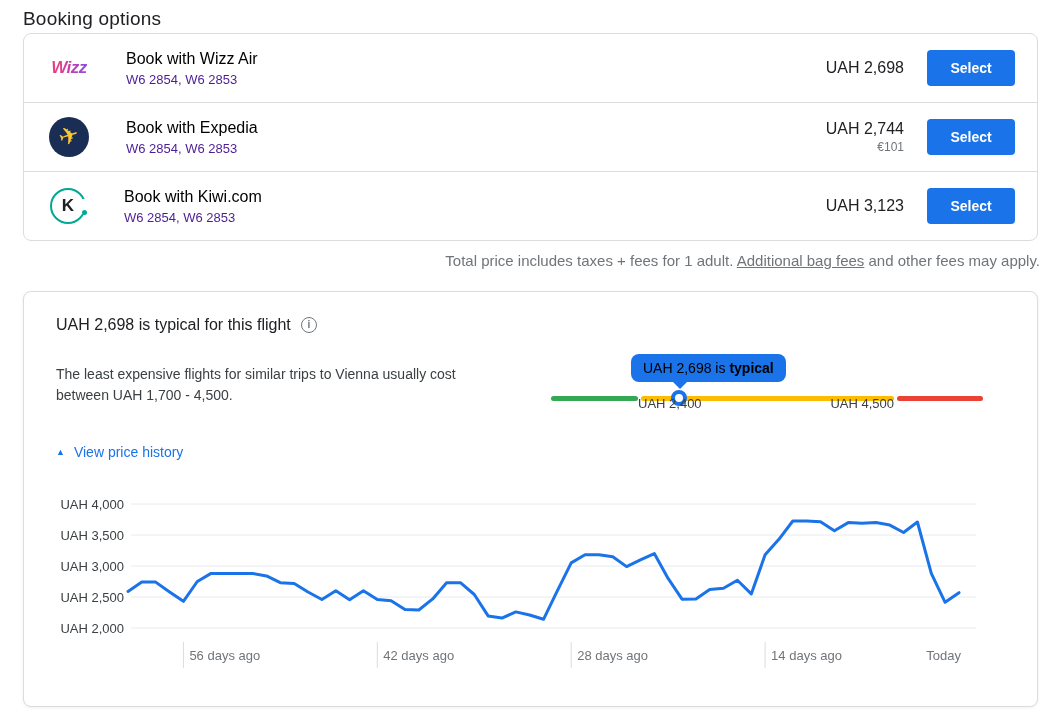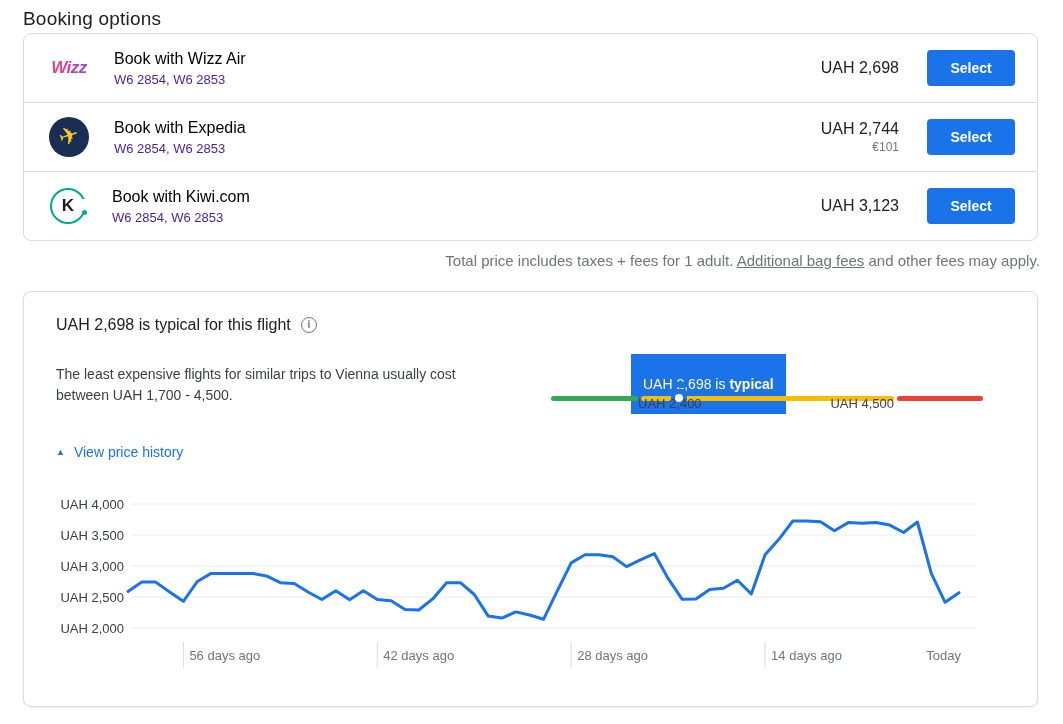--- a/index.html
+++ b/index.html
@@ -9,21 +9,21 @@
   }
   .page-title{
     position:absolute;left:23px;top:8px;margin:0;
     font-size:19px;font-weight:400;color:#202124;letter-spacing:.2px;
   }
   
   .booking-card{
     position:absolute;left:23px;top:33px;width:1015px;box-sizing:border-box;
     border:1px solid #dadce0;border-radius:8px;background:#fff;
   }
-  .brow{display:flex;align-items:center;height:68px;padding:0 22px 0 24px;}
+  .brow{display:flex;align-items:center;height:68px;padding:0 22px 0 24px;gap:12px;}
   .brow + .brow{border-top:1px solid #dadce0;}
   .logo{width:42px;height:42px;display:flex;align-items:center;justify-content:center;margin-right:24px;flex:none;position:relative;}
   .wizz-text{
     font-style:italic;font-weight:800;font-size:17px;letter-spacing:-.5px;
     background:linear-gradient(100deg,#f23e75 5%,#c43fae 55%,#8a4ddc 95%);
     -webkit-background-clip:text;background-clip:text;color:transparent;
   }
   .expedia-circle{width:40px;height:40px;border-radius:50%;background:#1a2e55;display:flex;align-items:center;justify-content:center;}
   .plane-glyph{color:#fdc82f;font-size:24px;line-height:1;transform:rotate(-18deg) translateY(-1px);}
   .kiwi{width:40px;height:40px;}
@@ -31,21 +31,21 @@
   .kiwi-gap{position:absolute;right:0;top:13px;width:7px;height:15px;background:#fff;}
   .kiwi-dot{position:absolute;right:1px;top:24px;width:5px;height:5px;border-radius:50%;background:#00a991;}
   .kiwi-k{position:absolute;inset:0;display:flex;align-items:center;justify-content:center;font-size:17px;font-weight:600;color:#202124;}
   .rtitle{font-size:16px;color:#000000;}
   .rsub{font-size:13px;color:#4c1d95;margin-top:4px;}
   .rprice{margin-left:auto;text-align:right;}
   .pmain{font-size:16px;font-weight:500;color:#202124;}
   .palt{font-size:12px;color:#70757a;margin-top:2px;}
   .palt:empty{display:none;}
   .select-btn{
-    margin-left:28px;width:88px;height:36px;flex:none;border:none;border-radius:4px;
+    margin-left:11px;width:88px;height:36px;flex:none;border:none;border-radius:4px;
     background:#1a73e8;color:#fff;font-size:14px;font-weight:600;font-family:inherit;cursor:pointer;
   }
   
   .footnote{position:absolute;right:23px;top:252px;font-size:15px;color:#70757a;}
   .footnote a{color:#70757a;text-decoration:underline;cursor:pointer;}
   
   .insights-card{
     position:absolute;left:23px;top:291px;width:1015px;height:416px;box-sizing:border-box;
     border:1px solid #dadce0;border-radius:8px;background:#fff;box-shadow:0 1px 3px rgba(60,64,67,.08);
   }
@@ -53,22 +53,22 @@
   .insights-title{font-size:16px;font-weight:500;color:#202124;}
   .info-icon{
     width:16px;height:16px;box-sizing:border-box;border:1.5px solid #70757a;border-radius:50%;
     display:flex;align-items:center;justify-content:center;
     font-size:10px;font-weight:600;color:#70757a;cursor:pointer;line-height:1;
   }
   .insights-desc{position:absolute;left:32px;top:72px;width:448px;margin:0;font-size:14px;line-height:21px;color:#3c4043;}
   
   .slider{position:absolute;left:527px;top:60px;width:432px;height:92px;}
   .tooltip{
-    position:absolute;left:80px;top:2px;background:#1a73e8;color:#fef9c3;
-    font-size:14px;padding:22px 12px;border-radius:0;white-space:nowrap;
+    position:absolute;left:80px;top:2px;background:#1a73e8;color:#000000;
+    font-size:14px;padding:6px 12px;border-radius:8px;white-space:nowrap;
   }
   .tooltip b{font-weight:700;}
   .tooltip-pointer{
     position:absolute;left:122px;top:30px;width:0;height:0;
     border-left:7px solid transparent;border-right:7px solid transparent;border-top:7px solid #1a73e8;
   }
   .seg{position:absolute;top:44px;height:5px;border-radius:2.5px;}
   .seg-low{left:0;width:87px;}
   .seg-mid{left:90px;width:253px;}
   .seg-high{left:346px;width:86px;}

